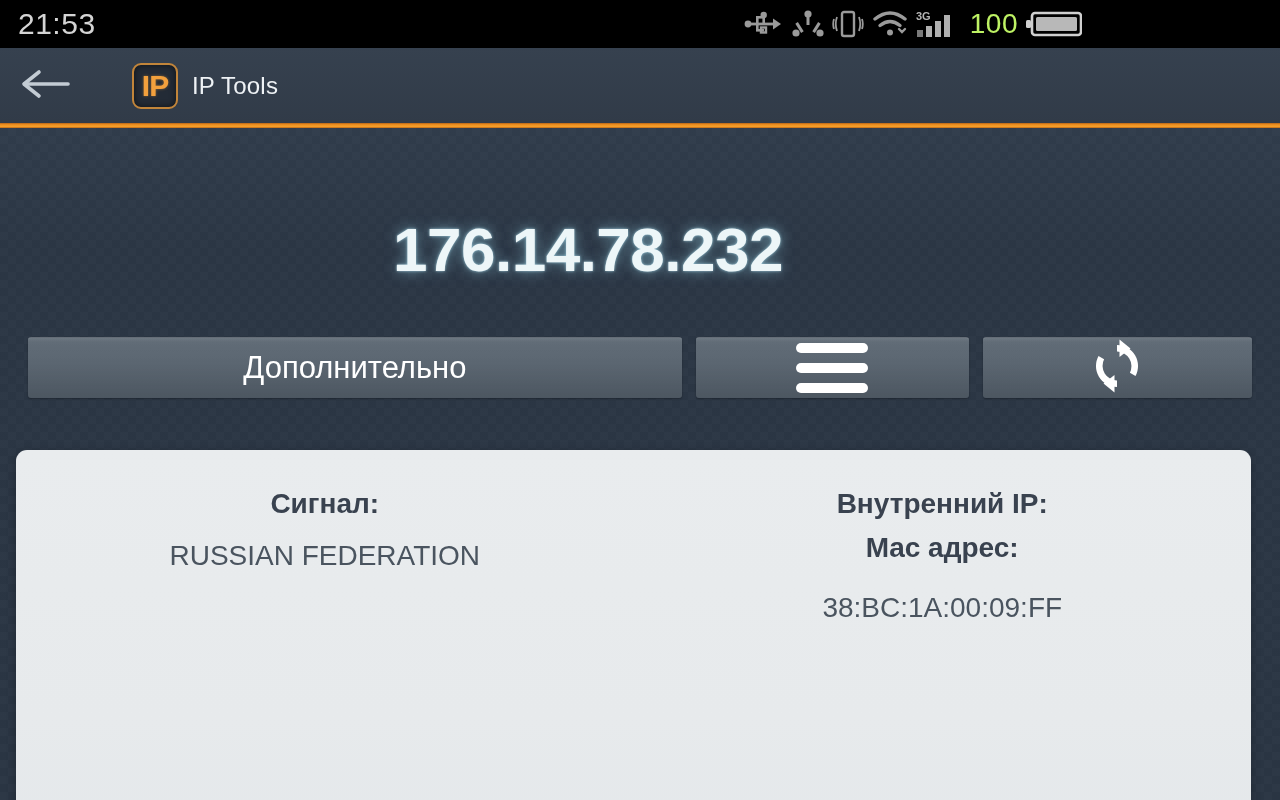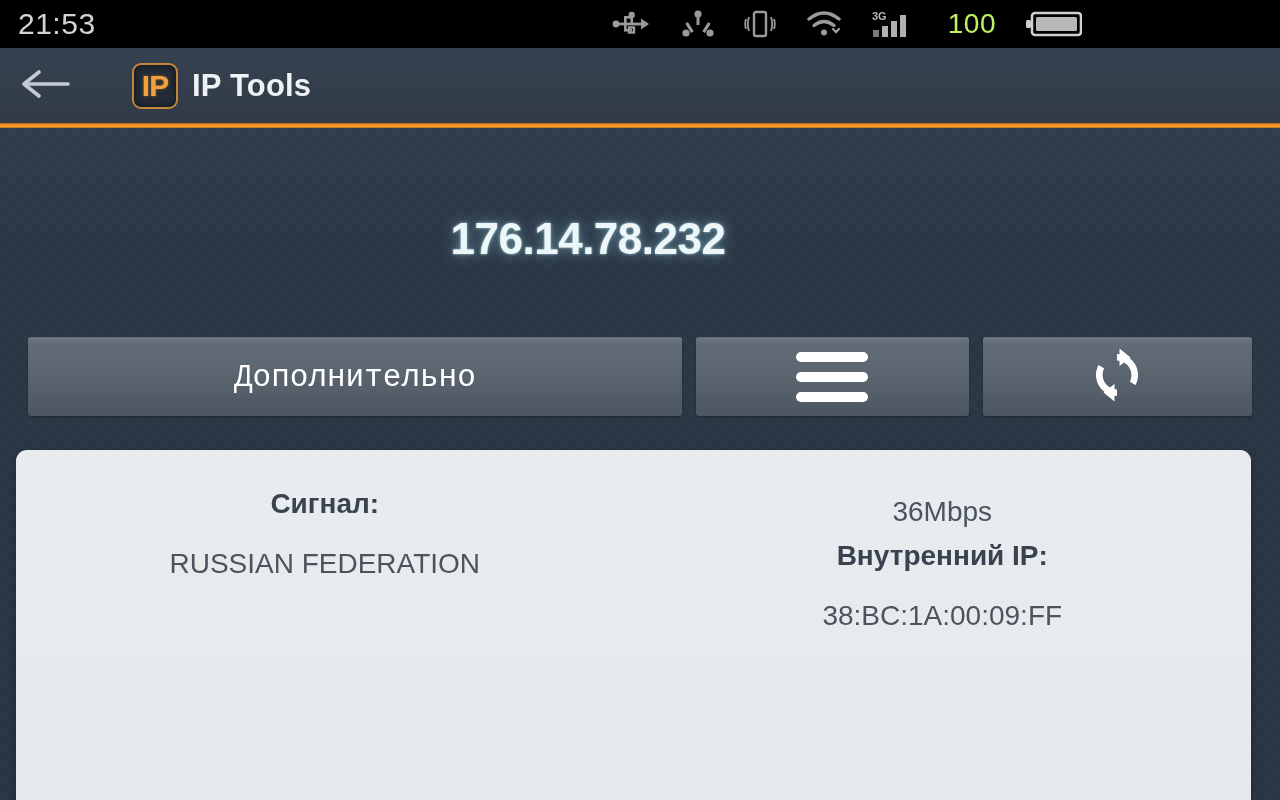--- a/index.html
+++ b/index.html
@@ -14,21 +14,21 @@
   #statusbar {
     position:absolute; left:0; top:0; width:1092px; height:48px;
     background:#000; display:flex; align-items:center;
   }
   #clock {
     color:#d4d4d4; font-size:30px; margin-left:18px; letter-spacing:0.5px;
     font-family:"Liberation Sans", sans-serif;
   }
   #status-icons {
     margin-left:auto; margin-right:10px;
-    display:flex; align-items:center; gap:30px;
+    display:flex; align-items:center; gap:8px;
   }
   #status-icons svg { display:block; }
   #battery-pct {
     color:#bef264; font-size:28px; letter-spacing:0.5px;
   }
 
   
   #appbar {
     position:absolute; left:0; top:48px; width:1280px; height:75px;
     background:linear-gradient(180deg,#36414f 0%,#313b48 100%);
@@ -42,21 +42,21 @@
     width:46px; height:46px; border-radius:9px;
     background:#232b36; border:2px solid #c2853a;
     display:flex; align-items:center; justify-content:center;
     box-shadow:inset 0 0 6px rgba(0,0,0,.6);
   }
   #app-logo span {
     color:#f2a03d; font-size:30px; font-weight:bold; letter-spacing:-1px;
     line-height:1;
     text-shadow:0 0 3px rgba(242,160,61,.5);
   }
-  #app-title { color:#eef2f5; font-size:31px; font-weight:700; letter-spacing:0.2px; }
+  #app-title { color:#eef2f5; font-size:24px; font-weight:400; letter-spacing:0.2px; }
   #accent-line {
     position:absolute; left:0; top:123px; width:1280px; height:5px;
     background:linear-gradient(180deg,#b5651b 0%,#f0911f 35%,#f3a02c 75%,#b85f12 100%);
   }
 
   
   #screen {
     position:absolute; left:0; top:128px; width:1280px; height:672px;
     background-color:#2b3644;
     background-image:
@@ -64,28 +64,28 @@
       linear-gradient(45deg, rgba(255,255,255,.016) 25%, transparent 25%, transparent 75%, rgba(255,255,255,.016) 75%),
       linear-gradient(180deg, #303c4b 0%, #2b3644 18%, #2a3543 100%);
     background-size:16px 16px, 16px 16px, 100% 100%;
     background-position:0 0, 8px 8px, 0 0;
   }
 
   
   #ip-address {
     position:absolute; left:0; top:86px; width:1176px;
     text-align:center;
-    color:#edf6f8; font-size:44px; font-weight:bold; letter-spacing:-0.5px;
+    color:#edf6f8; font-size:62px; font-weight:bold; letter-spacing:-0.5px;
     text-shadow:0 0 14px rgba(150,215,235,.55), 0 0 3px rgba(190,235,250,.8);
   }
 
   
   #button-row {
-    position:absolute; left:28px; top:209px; width:1224px; height:79px;
-    display:flex; gap:14px;font-family:Liberation Mono, monospace;
+    position:absolute; left:28px; top:209px; width:1224px; height:61px;
+    display:flex; gap:14px;
   }
   .btn {
     background:
       linear-gradient(180deg, rgba(255,255,255,.085) 0%, rgba(255,255,255,.012) 7%, rgba(0,0,0,0) 40%, rgba(0,0,0,.07) 100%),
       linear-gradient(180deg,#606b76 0%,#5a6570 50%,#525d68 100%);
     border-radius:3px;
     border-top:1px solid rgba(255,255,255,.14);
     box-shadow:0 1px 2px rgba(0,0,0,.3);
     display:flex; align-items:center; justify-content:center;
   }
@@ -258,26 +258,26 @@
       </span>
     </div>
 
   </div>
 
   <div id="info-card">
     <div id="info-grid">
 
       <div class="cell lbl">Сигнал:</div>
 
-      <div class="cell val">36Mbps</div>
+
+      <div class="cell lbl">Внутренний IP:</div>
 
       <div class="cell val">RUSSIAN FEDERATION</div>
 
-      <div class="cell lbl">Внутренний IP:</div>
-
+      <div class="cell lbl">Mac адрес:</div>
 
       <div class="cell val"></div>
       <div class="cell val">38:BC:1A:00:09:FF</div>
 
     </div>
     <div id="card-fade"></div>
   </div>
 
 </div>
 

